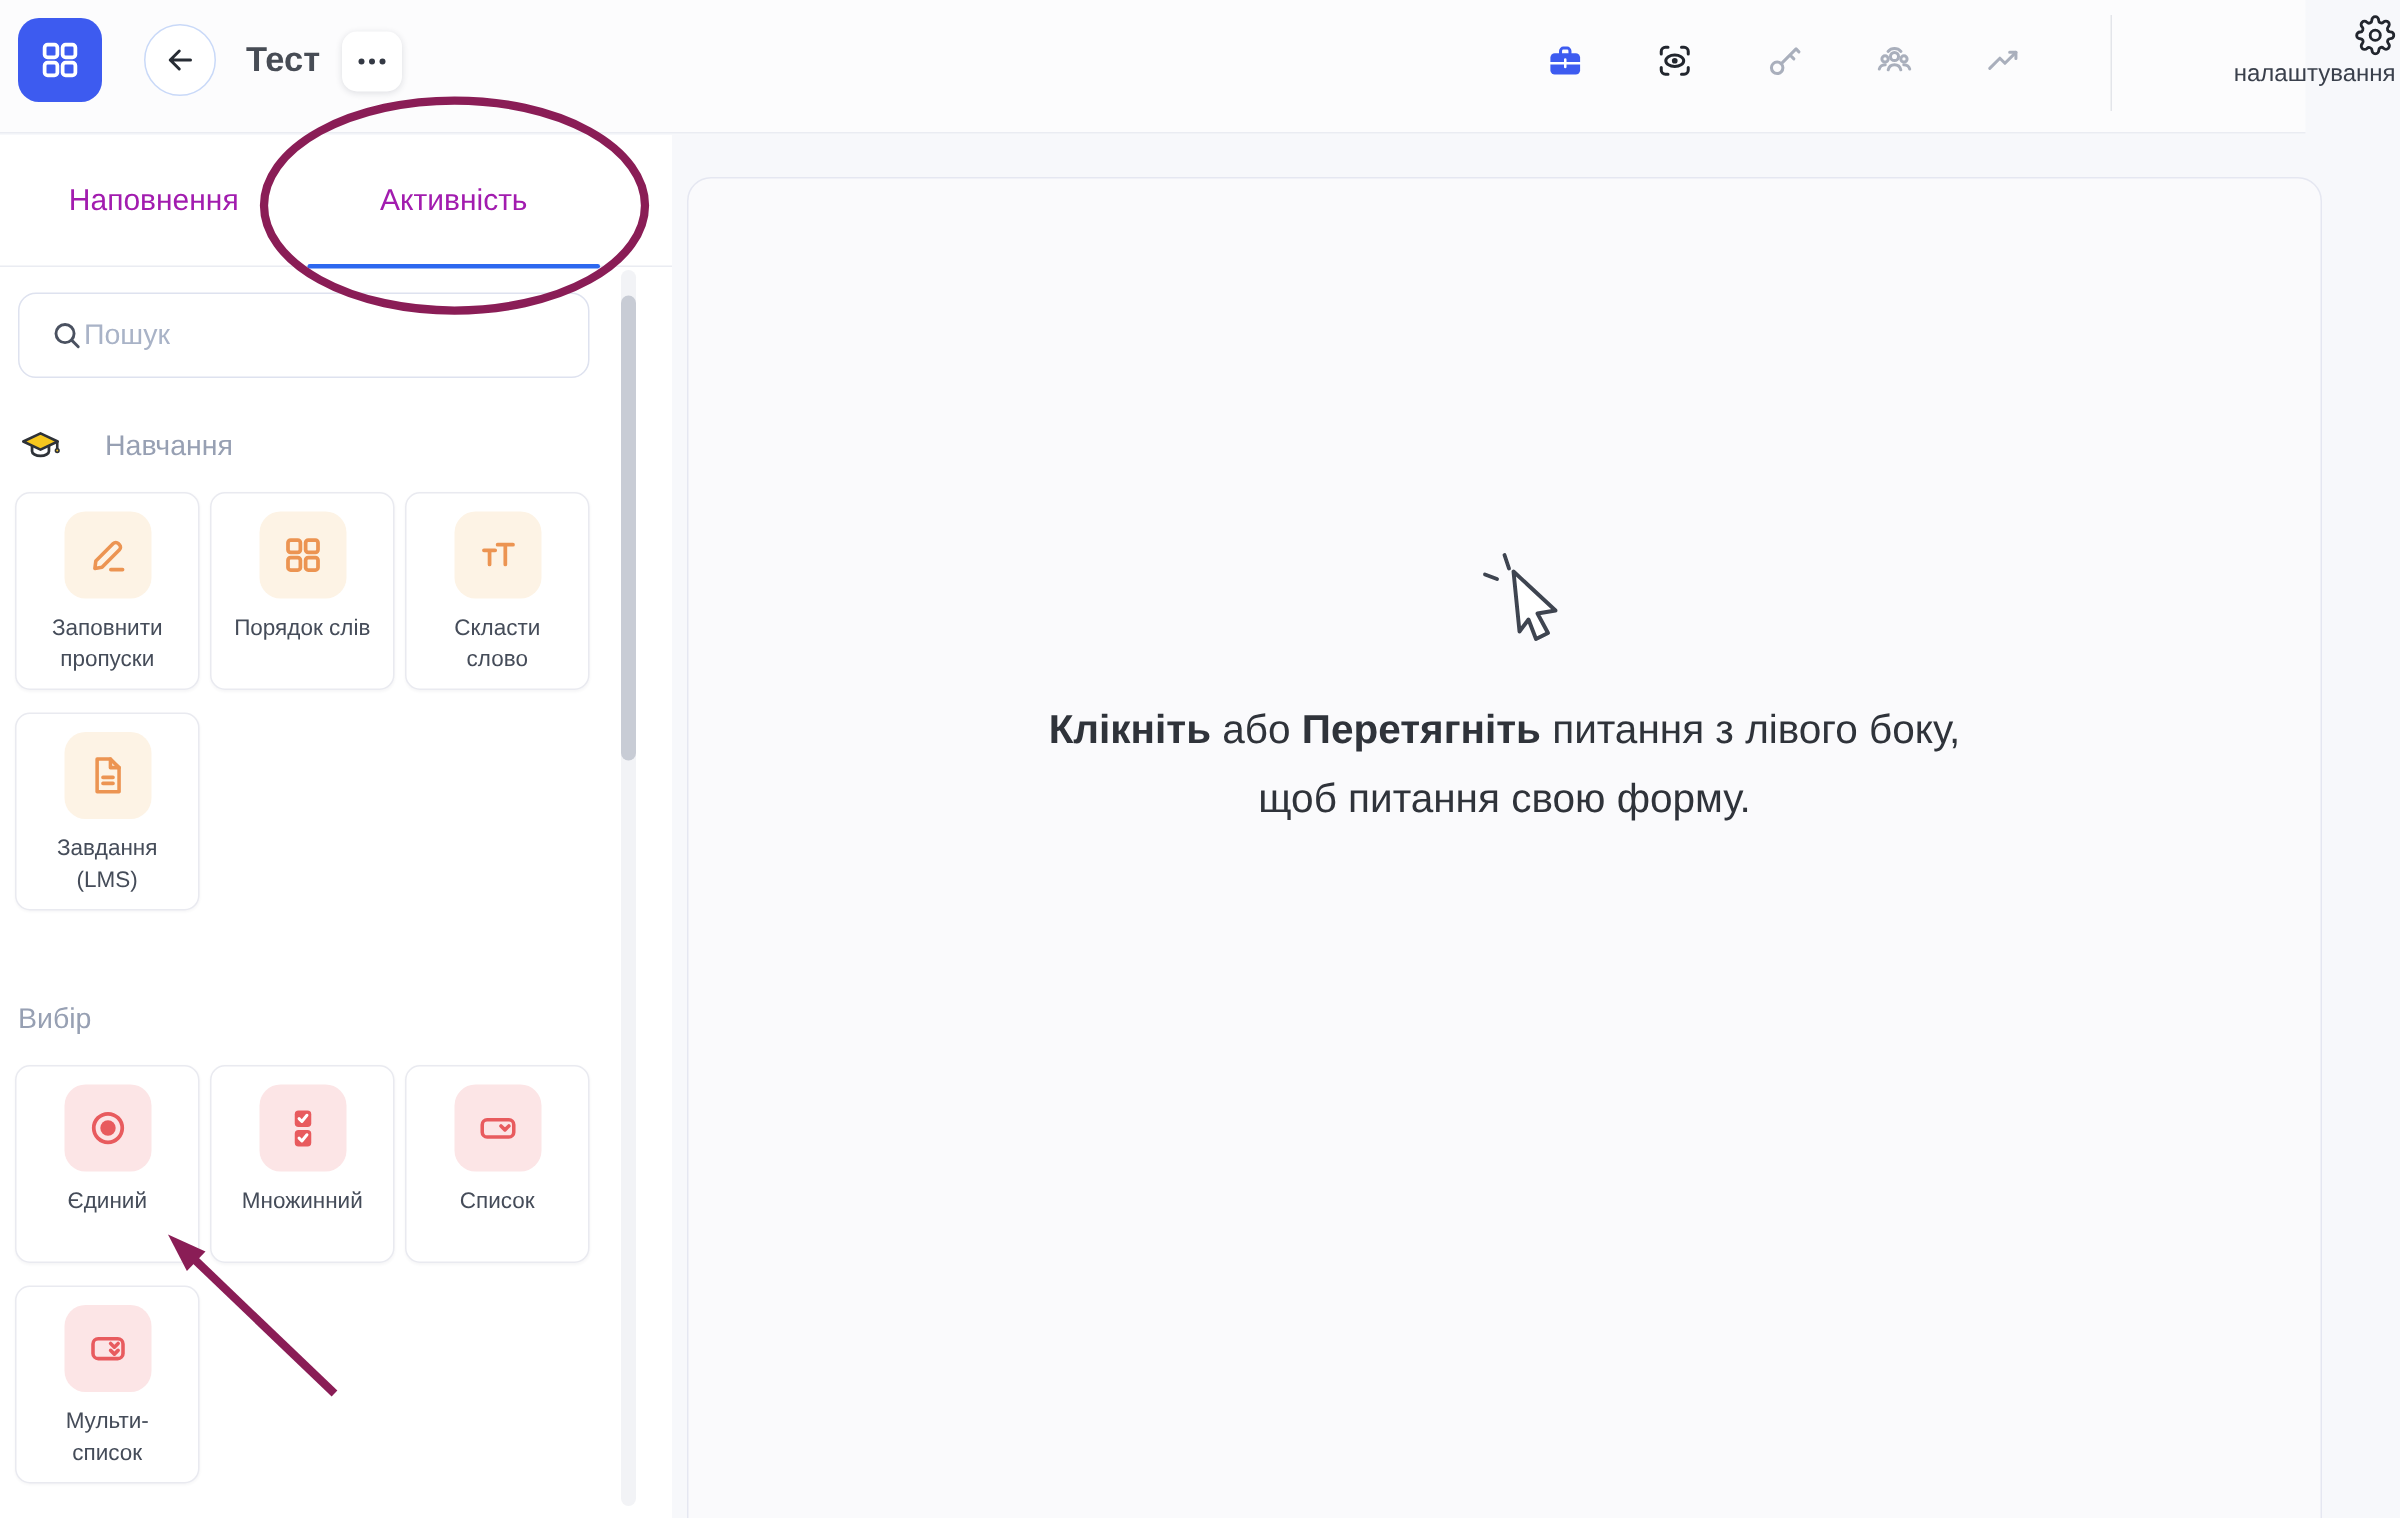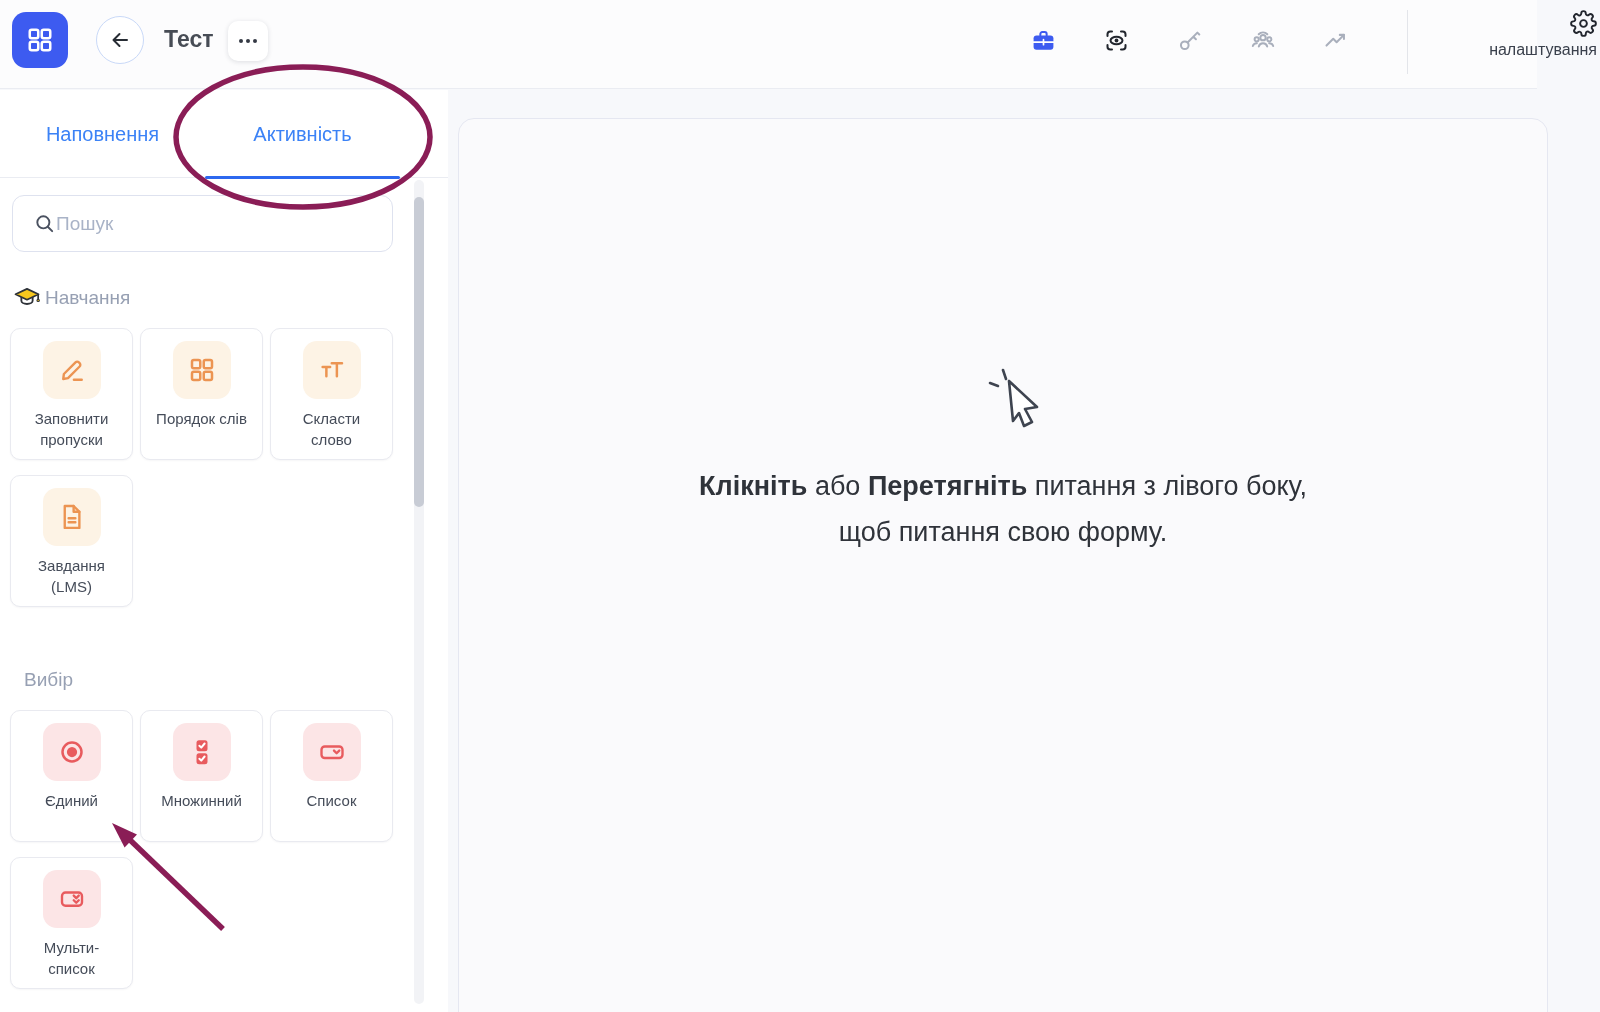--- a/index.html
+++ b/index.html
@@ -25,30 +25,30 @@
   .st-blue{color:var(--brand)} .st-dark{color:#22262E} .st-muted{color:#A9AFBC}
   .hdr-divider{position:absolute;left:1407px;top:10px;width:1px;height:64px;background:#E3E5EA}
   .settings{position:absolute;left:1437px;top:10px;width:160px;display:flex;flex-direction:column;align-items:flex-end;cursor:pointer}
   .settings .lbl{margin-top:4px;font-size:16px;color:#3A404C;white-space:nowrap}
   .icn{display:flex;align-items:center;justify-content:center}
   .icn svg{display:block}
 
   
   .sidebar{position:absolute;left:0;top:90px;width:448px;height:922px;background:#fff}
   .tabs{position:absolute;left:0;top:0;width:448px;height:88px;border-bottom:1px solid #EAECF2;display:flex}
-  .tab{width:205px;height:88px;display:flex;align-items:center;justify-content:center;font-size:20px;color:#3b82f6;position:relative;cursor:pointer}
+  .tab{width:205px;height:88px;display:flex;align-items:center;justify-content:center;font-size:20px;color:#a21caf;position:relative;cursor:pointer}
   .tab.t2{width:195px}
   .tab .under{position:absolute;left:0;right:0;bottom:-1px;height:3px;background:var(--accent);border-radius:2px}
   .search{position:absolute;left:12px;top:105px;width:381px;height:57px;border:1.5px solid #DEE2EF;border-radius:12px;background:#fff;display:flex;align-items:center;padding-left:20px;gap:0}
   .search input{border:none;outline:none;font-size:19px;color:#3A4150;width:280px;font-family:"Liberation Sans",sans-serif;background:transparent}
   .search input::placeholder{color:#A9B3C7}
   .section{position:absolute;left:0;width:412px}
   .sec-0{top:194px}.sec-1{top:576px}
-  .sec-head{display:flex;align-items:center;gap:5px;padding-left:14px;height:28px}
-  .sec-1 .sec-head{padding-left:24px}
+  .sec-head{display:flex;align-items:center;gap:30px;padding-left:14px;height:28px}
+  .sec-1 .sec-head{padding-left:12px}
   .sec-title{font-size:19px;color:var(--muted-ink)}
   .cards{margin:16px 0 0 10px;display:grid;grid-template-columns:repeat(3,123px);gap:15px 7px}
   .card{height:132px;background:#fff;border:1px solid #E9EAF0;border-radius:10px;box-shadow:0 1px 2px rgba(16,24,40,.04);display:flex;flex-direction:column;align-items:center;padding-top:12px;cursor:pointer}
   .tile{width:58px;height:58px;border-radius:14px;display:flex;align-items:center;justify-content:center}
   .tone-orange .tile{background:var(--orange-tile);color:var(--orange-icon)}
   .tone-red .tile{background:var(--red-tile);color:var(--red-icon)}
   .card .lbl{margin-top:9px;font-size:15px;line-height:21px;color:#454C59;text-align:center;max-width:96px;overflow-wrap:anywhere}
 
   
   .sb-track{position:absolute;left:414px;top:180px;width:10px;height:824px;border-radius:5px;background:#F2F3F6}

